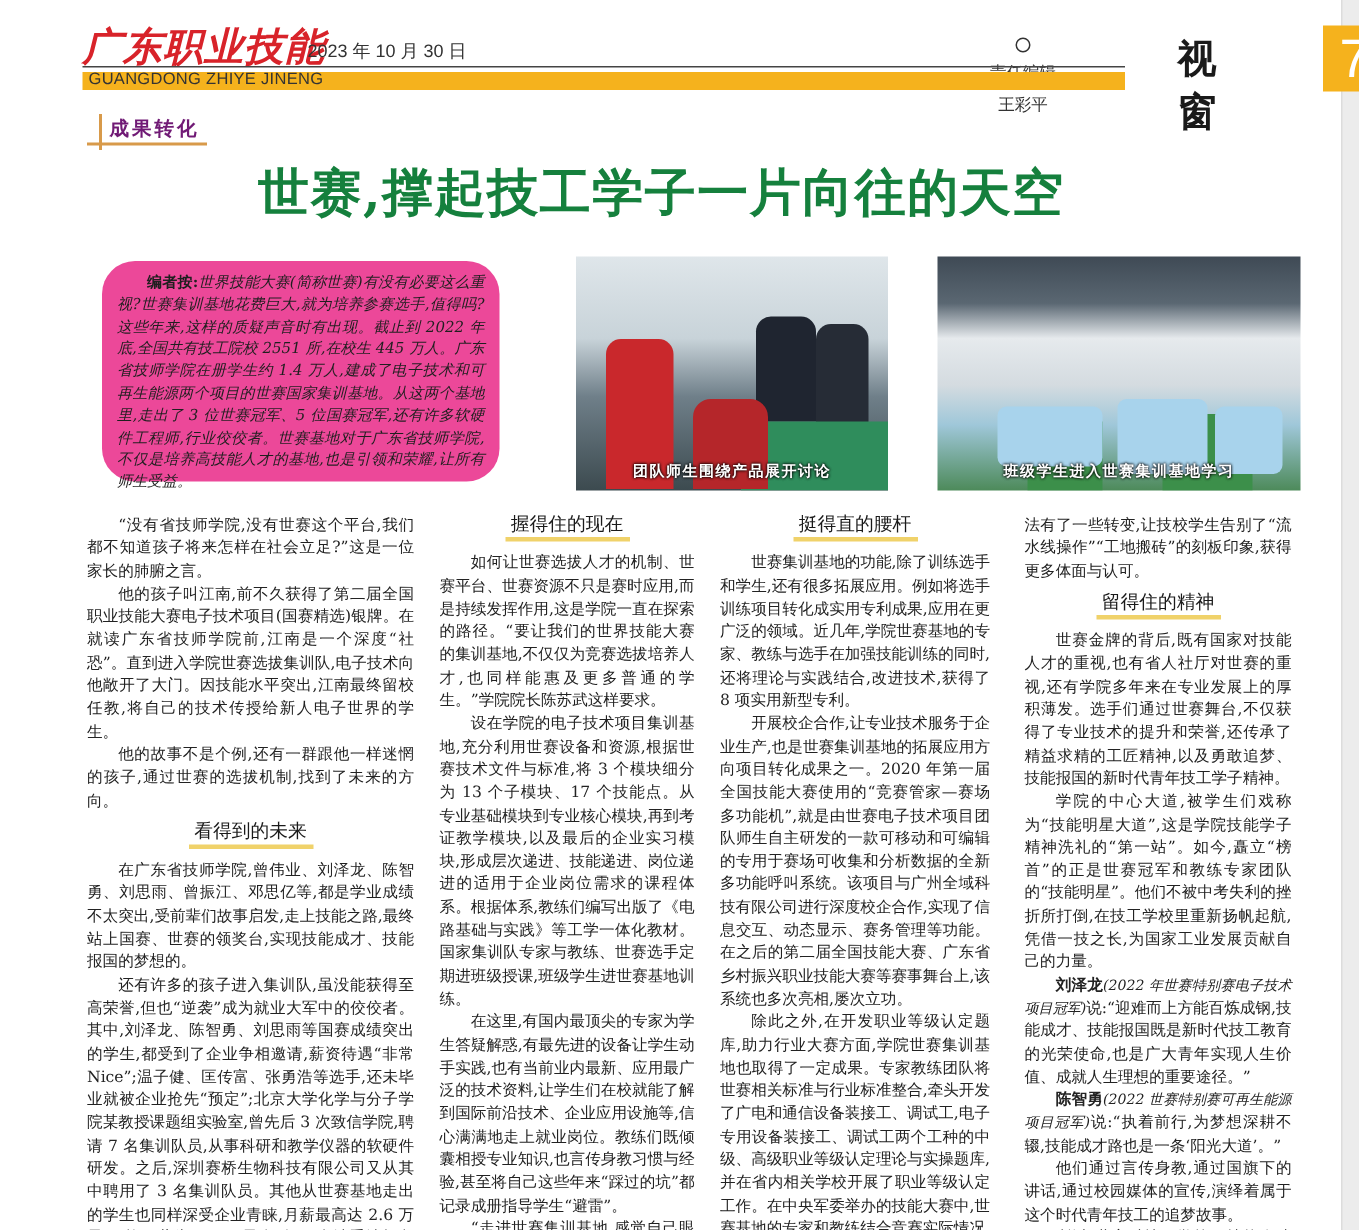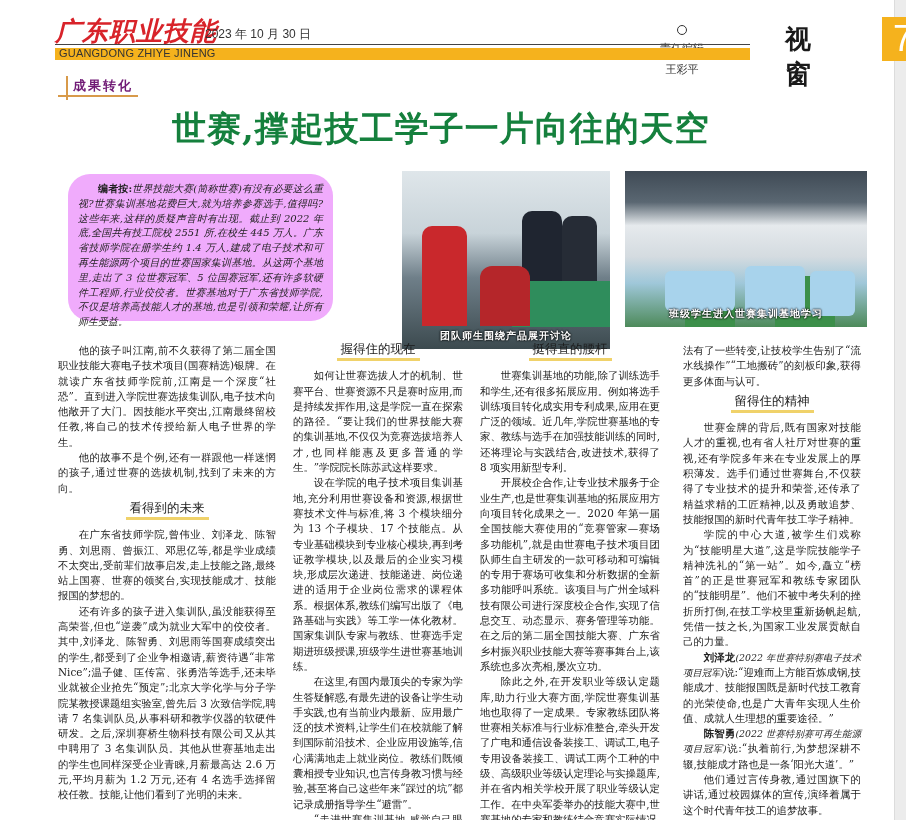--- a/index.html
+++ b/index.html
@@ -23,26 +23,26 @@
   
   .col-tag { position: absolute; left: 58px; top: 76px; width: 80px; height: 24px; }
   .col-tag .vbar { position: absolute; left: 8px; top: 0; width: 2px; height: 24px; background: #d89a4a; }
   .col-tag .hbar { position: absolute; left: 0; top: 19px; width: 80px; height: 2px; background: #d89a4a; }
   .col-tag .lbl { position: absolute; left: 15px; top: 1px; font-family: "Liberation Sans", sans-serif; font-weight: bold; font-size: 13px; color: #701a75; letter-spacing: 2px; }
 
   
   .headline { position: absolute; left: 172px; top: 106px; font-family: "DejaVu Serif", serif; font-weight: bold; font-size: 34px; color: #15803d; letter-spacing: 1px; }
 
   
-  .note { position: absolute; left: 68px; top: 174px; width: 265px; height: 147px; background: #f0abfc; border-radius: 22px; padding: 8px 10px 8px 10px; font-size: 10px; line-height: 14.8px; color: #1f1f1f; text-align: justify; font-style: italic; }
+  .note { position: absolute; left: 68px; top: 174px; width: 265px; height: 147px; background: #ec4899; border-radius: 22px; padding: 8px 10px 8px 10px; font-size: 10px; line-height: 14.8px; color: #1f1f1f; text-align: justify; font-style: italic; }
   .note b { font-style: normal; }
 
   
   .photo { position: absolute; overflow: hidden; }
-  .photo1 { left: 402px; top: 171px; width: 208px; height: 178px; background: linear-gradient(180deg, #dfe6ea 0%, #c8d3d9 35%, #6f7f89 60%, #3c4a4f 100%); }
+  .photo1 { left: 384px; top: 171px; width: 208px; height: 156px; background: linear-gradient(180deg, #dfe6ea 0%, #c8d3d9 35%, #6f7f89 60%, #3c4a4f 100%); }
   .photo2 { left: 625px; top: 171px; width: 242px; height: 156px; background: linear-gradient(180deg, #3f4a55 0%, #5a6772 20%, #e6eaed 35%, #d4dbe0 55%, #9fc7d9 72%, #4d8a5a 100%); }
   .p1-red1 { position: absolute; left: 20px; top: 55px; width: 45px; height: 100px; background: #c9282c; border-radius: 10px 10px 0 0; }
   .p1-red2 { position: absolute; left: 78px; top: 95px; width: 50px; height: 60px; background: #b5262a; border-radius: 12px 12px 0 0; }
   .p1-dark1 { position: absolute; left: 120px; top: 40px; width: 40px; height: 70px; background: #1f2530; border-radius: 10px 10px 0 0; }
   .p1-dark2 { position: absolute; left: 160px; top: 45px; width: 35px; height: 70px; background: #262c36; border-radius: 10px 10px 0 0; }
   .p1-green { position: absolute; left: 110px; top: 110px; width: 98px; height: 46px; background: #2f8d5c; }
   .p2-row { position: absolute; height: 14px; border-radius: 6px; background: #a8d3ec; }
   .p2-bench { position: absolute; background: #3c8f4a; }
   .photo .cap { position: absolute; bottom: 6px; left: 0; right: 0; text-align: center; font-family: "Liberation Sans", sans-serif; font-size: 10px; font-weight: bold; color: #fff; text-shadow: 0 0 2px #000, 0 0 2px #000; letter-spacing: 1px; }
 
@@ -102,20 +102,21 @@
 <div class="photo photo2">
   <div class="p2-bench" style="left:60px;top:110px;width:50px;height:46px;"></div>
   <div class="p2-bench" style="left:150px;top:105px;width:60px;height:51px;"></div>
   <div class="p2-row" style="left:40px;top:100px;width:70px;height:40px;"></div>
   <div class="p2-row" style="left:120px;top:95px;width:60px;height:50px;"></div>
   <div class="p2-row" style="left:185px;top:100px;width:45px;height:45px;"></div>
   <div class="cap">班级学生进入世赛集训基地学习</div>
 </div>
 
 <div class="col c1">
+  <p>“没有省技师学院,没有世赛这个平台,我们都不知道孩子将来怎样在社会立足?”这是一位家长的肺腑之言。</p>
   <p>他的孩子叫江南,前不久获得了第二届全国职业技能大赛电子技术项目(国赛精选)银牌。在就读广东省技师学院前,江南是一个深度“社恐”。直到进入学院世赛选拔集训队,电子技术向他敞开了大门。因技能水平突出,江南最终留校任教,将自己的技术传授给新人电子世界的学生。</p>
   <p>他的故事不是个例,还有一群跟他一样迷惘的孩子,通过世赛的选拔机制,找到了未来的方向。</p>
   <div class="subhead"><span>看得到的未来</span></div>
   <p>在广东省技师学院,曾伟业、刘泽龙、陈智勇、刘思雨、曾振江、邓思亿等,都是学业成绩不太突出,受前辈们故事启发,走上技能之路,最终站上国赛、世赛的领奖台,实现技能成才、技能报国的梦想的。</p>
   <p>还有许多的孩子进入集训队,虽没能获得至高荣誉,但也“逆袭”成为就业大军中的佼佼者。其中,刘泽龙、陈智勇、刘思雨等国赛成绩突出的学生,都受到了企业争相邀请,薪资待遇“非常 Nice”;温子健、匡传富、张勇浩等选手,还未毕业就被企业抢先“预定”;北京大学化学与分子学院某教授课题组实验室,曾先后 3 次致信学院,聘请 7 名集训队员,从事科研和教学仪器的软硬件研发。之后,深圳赛桥生物科技有限公司又从其中聘用了 3 名集训队员。其他从世赛基地走出的学生也同样深受企业青睐,月薪最高达 2.6 万元,平均月薪为 1.2 万元,还有 4 名选手选择留校任教。技能,让他们看到了光明的未来。</p>
 </div>
 
 <div class="col c2" style="top:337px;">
   <div class="subhead"><span>握得住的现在</span></div>
   <p>如何让世赛选拔人才的机制、世赛平台、世赛资源不只是赛时应用,而是持续发挥作用,这是学院一直在探索的路径。“要让我们的世界技能大赛的集训基地,不仅仅为竞赛选拔培养人才,也同样能惠及更多普通的学生。”学院院长陈苏武这样要求。</p>

